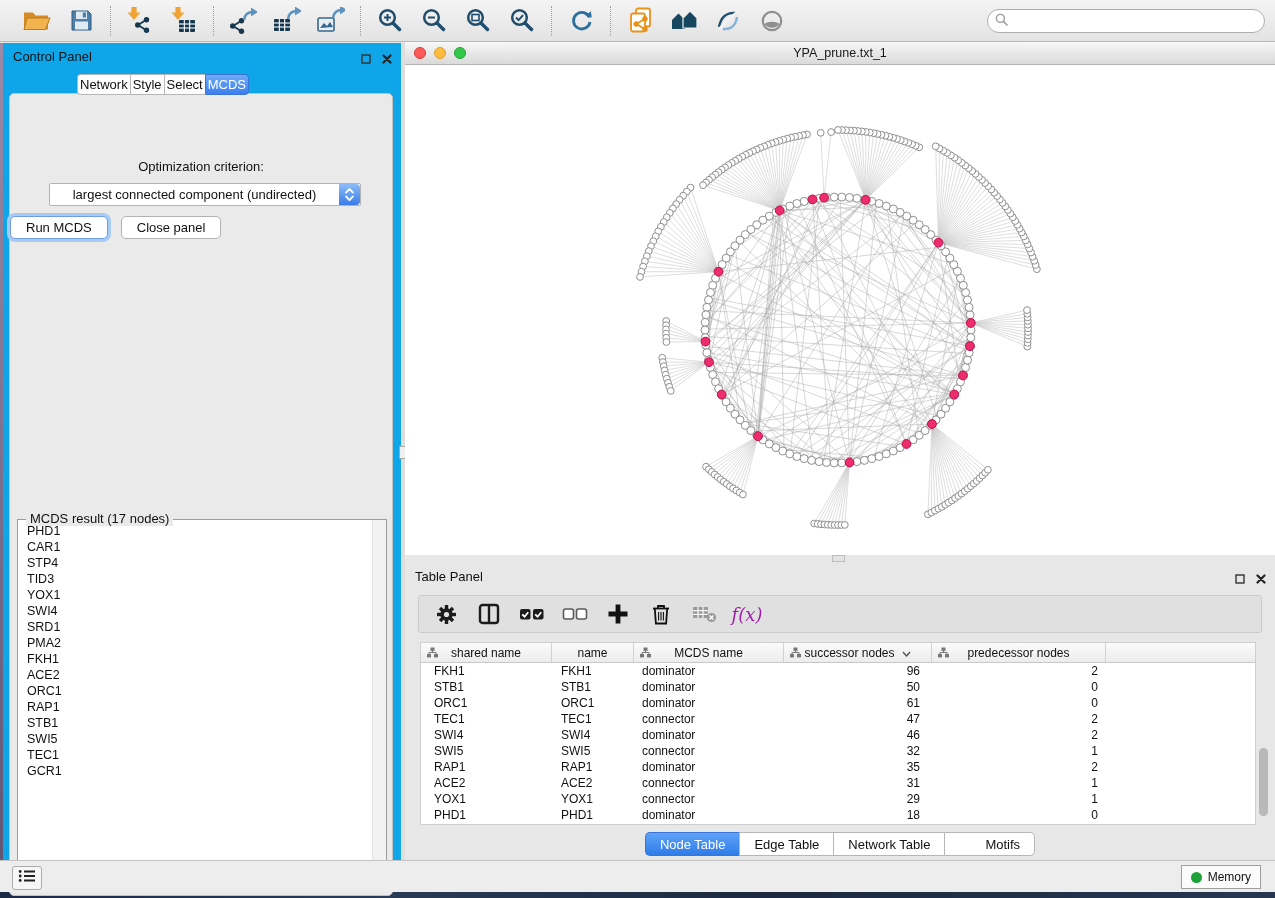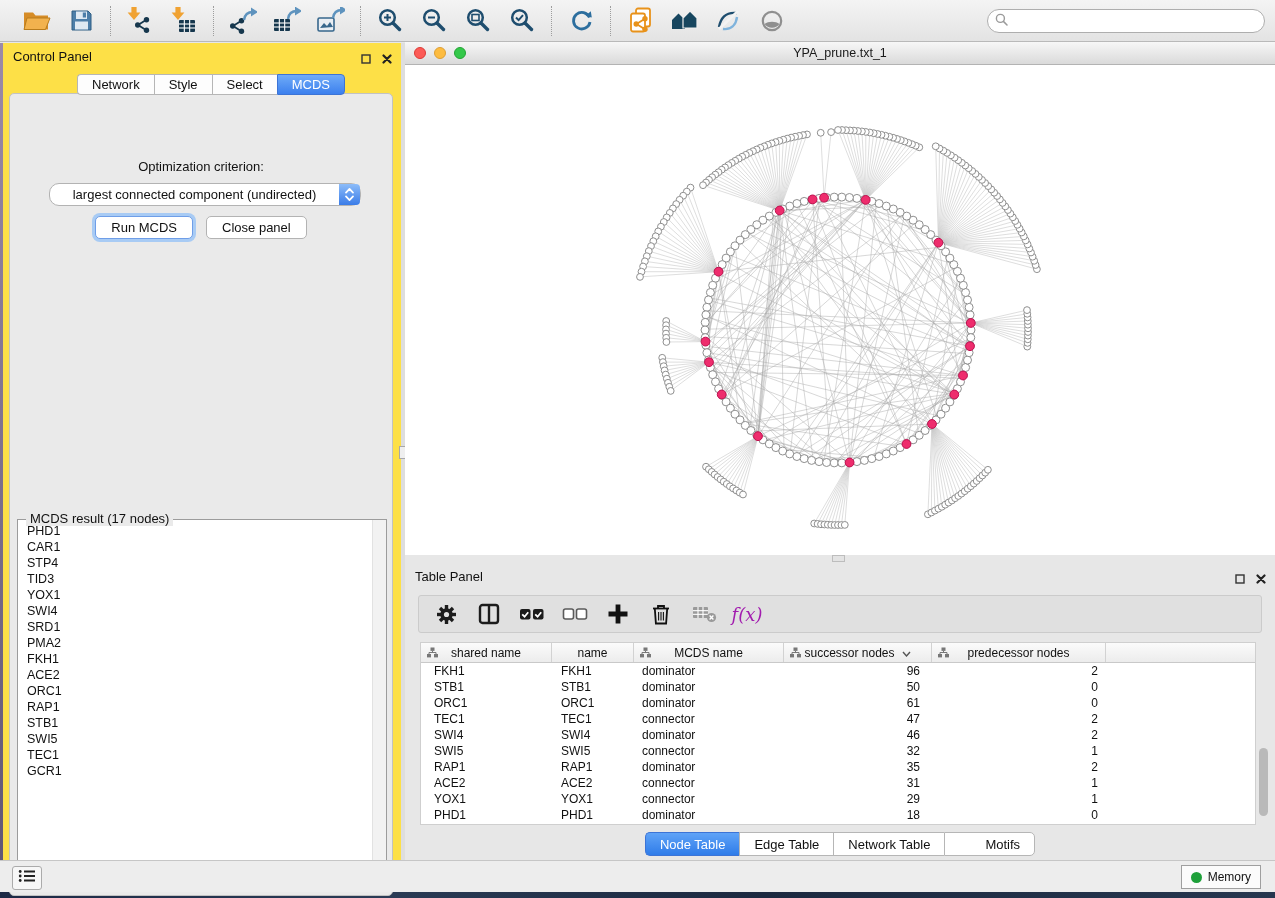--- a/index.html
+++ b/index.html
@@ -11,34 +11,34 @@
   .tb-sep{width:0;height:30px;border-left:1px dotted #9d9d9d;margin:0 2px;}
   .tb-btn{display:flex;align-items:center;justify-content:center;width:34px;height:30px;cursor:default;}
   #toolbar-search{margin-left:auto;width:262px;height:22px;border:1px solid #aeaeae;border-radius:12px;background:#fff;display:flex;align-items:center;padding:0 7px;gap:5px;}
   #toolbar-search input{border:none;outline:none;flex:1;font-size:12px;background:transparent;font-family:"Liberation Sans",sans-serif;}
 
   
   #wall-left{position:absolute;left:0;top:43px;width:3px;height:849px;background:linear-gradient(#9b8aa8,#5f5573);}
   #wall-bottom{position:absolute;left:0;top:892px;width:1275px;height:6px;background:linear-gradient(90deg,#1d2a46,#2a3b55 30%,#1c2940 60%,#27374f);}
 
   
-  #control-panel{position:absolute;left:3px;top:43px;width:398px;height:817px;background:#fde047;}
+  #control-panel{position:absolute;left:3px;top:43px;width:398px;height:817px;background:#0ea5e9;}
   .panel-title{position:absolute;left:10px;top:6px;font-size:13px;color:#111;}
   .win-btns{position:absolute;right:9px;top:7px;display:flex;gap:11px;align-items:center;}
   .cp-tabs{position:absolute;left:74px;top:31px;display:flex;z-index:2;}
-  .cp-tab{height:19px;padding:0 14px;display:flex;align-items:center;font-size:13px;background:#fdfdfd;border:1px solid #b6b6b6;border-right:none;color:#111;}
+  .cp-tab{height:19px;padding:0 2px;display:flex;align-items:center;font-size:13px;background:#fdfdfd;border:1px solid #b6b6b6;border-right:none;color:#111;}
   .cp-tab:first-child{border-radius:4px 0 0 4px;}
   .cp-tab:last-child{border-right:1px solid #b6b6b6;border-radius:0 4px 4px 0;}
   .cp-tab.selected{background:linear-gradient(#6fabf8,#3c80ee);color:#fff;border-color:#3c74d6;}
   .cp-content{position:absolute;left:6px;top:50px;width:384px;height:803px;border:1px solid #c2c2c2;border-radius:5px;background:#eaeaea;box-sizing:border-box;}
   .opt-label{position:absolute;left:0;width:100%;top:65px;text-align:center;font-size:13px;color:#111;}
-  .dropdown{position:absolute;left:39px;top:89px;width:312px;height:23px;background:#fff;border:1px solid #b3b3b3;border-radius:10px;display:flex;align-items:center;box-sizing:border-box;}
+  .dropdown{position:absolute;left:39px;top:89px;width:312px;height:23px;background:#fff;border:1px solid #b3b3b3;border-radius:2px;display:flex;align-items:center;box-sizing:border-box;}
   .dropdown .val{flex:1;text-align:center;font-size:13px;color:#111;}
   .dropdown .stepper{width:21px;height:21px;border-radius:0 4px 4px 0;background:linear-gradient(#8cbcf9,#3a7ce8);display:flex;align-items:center;justify-content:center;}
-  .btn-row{position:absolute;left:0;width:100%;top:122px;display:flex;justify-content:center;gap:13px;}
+  .btn-row{position:absolute;left:0;width:100%;top:122px;display:flex;gap:13px;}
   .mac-btn{height:23px;padding:0 15px;background:#fff;border:1px solid #b3b3b3;border-radius:5px;font-size:13px;display:flex;align-items:center;color:#111;box-sizing:border-box;}
   .mac-btn.focused{box-shadow:0 0 0 3px #a8cbf4;border-color:#6f9ee8;}
   .result-legend{position:absolute;left:16px;top:417px;background:#eaeaea;padding:0 4px;font-size:13px;color:#111;z-index:2;}
   .result-box{position:absolute;left:7px;top:425px;width:370px;height:368px;border:1px solid #9c9c9c;background:#fff;box-sizing:border-box;}
   .result-scroll{position:absolute;right:0;top:0;bottom:0;width:13px;background:#f2f2f2;border-left:1px solid #e2e2e2;}
   .result-list{position:absolute;left:0;top:3px;right:14px;bottom:0;overflow:hidden;}
   .result-item{height:16px;line-height:16px;padding-left:9px;font-size:12.5px;color:#111;}
 
   
   #v-divider{position:absolute;left:401px;top:43px;width:4px;height:817px;background:#dedede;}

